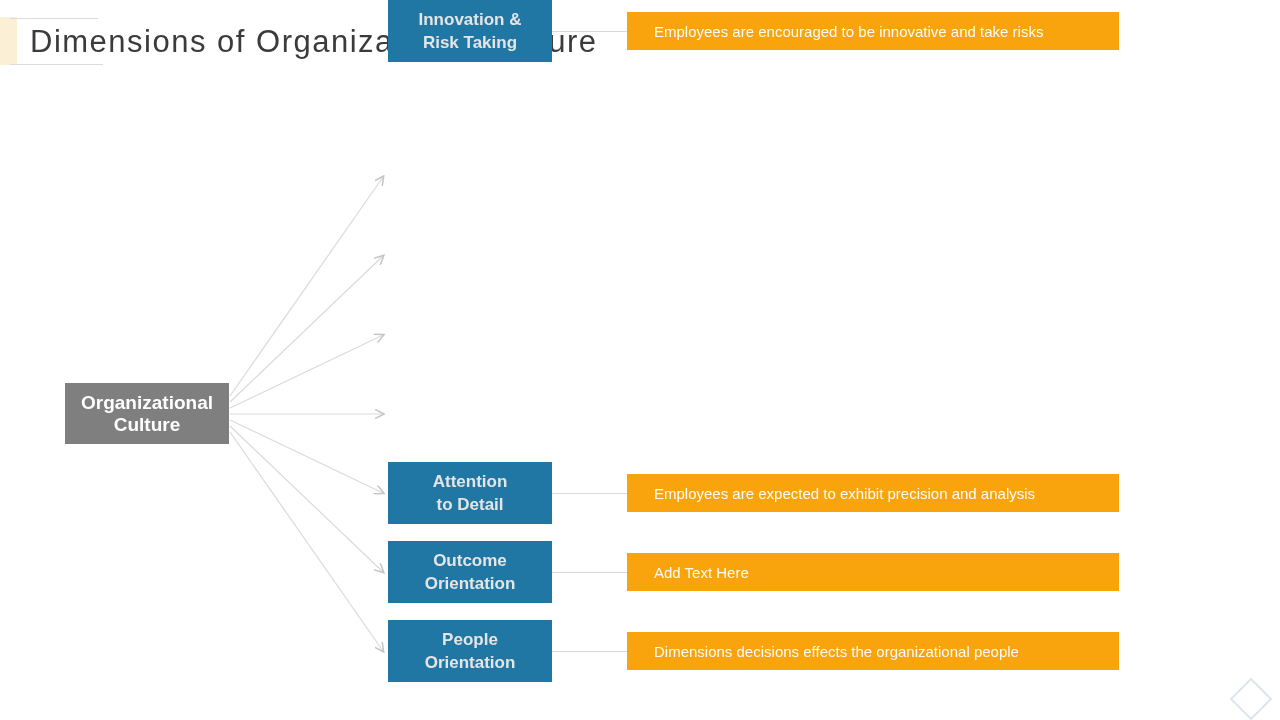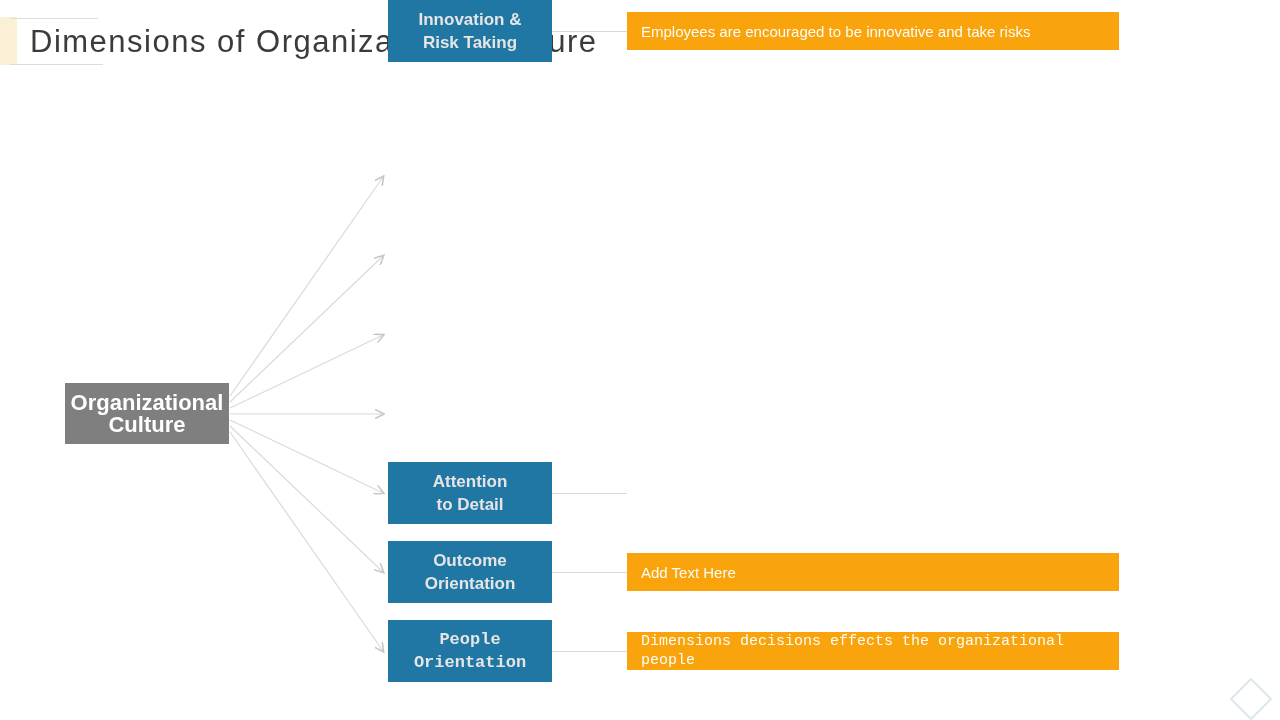--- a/index.html
+++ b/index.html
@@ -36,21 +36,21 @@
 
   
   .root-box {
     position: absolute; left: 65px; top: 383px;
     width: 164px; height: 61px;
     background: #7F7F7F;
     display: flex; align-items: center; justify-content: center;
     text-align: center;
   }
   .root-box .label {
-    color: #ffffff; font-weight: 700; font-size: 22px; line-height: 22px;
+    color: #ffffff; font-weight: 700; font-size: 19px; line-height: 22px;
     white-space: pre-line;
     text-align: center;
   }
 
   
   svg.overlay {
     position: absolute; left: 0; top: 0;
     width: 1280px; height: 720px;
     pointer-events: none;
   }
@@ -60,41 +60,41 @@
     position: absolute; left: 388px;
     width: 731px; height: 62px;
     display: flex; align-items: center;
   }
   .row:nth-of-type(1) { top: 146px; }
   .row:nth-of-type(2) { top: 225px; }
   .row:nth-of-type(3) { top: 304px; }
   .row:nth-of-type(4) { top: 383px; }
   .row:nth-of-type(5) { top: 462px; align-items: center; }
   .row:nth-of-type(6) { top: 541px; }
-  .row:nth-of-type(7) { top: 620px; font-family: Liberation Mono, monospace; }
+  .row:nth-of-type(7) { top: 620px; }
 
   .dim-box {
     width: 164px; height: 62px; flex: 0 0 164px;
     background: #2177A3;
     display: flex; align-items: center; justify-content: center;
     text-align: center;
   }
   .dim-box .label {
     color: #e5e5e5; font-weight: 700; font-size: 17px; line-height: 23px;
     white-space: pre-line;
   }
   .connector {
     flex: 0 0 75px; width: 75px; height: 1px;
     background: #D9D9D9;
   }
   .desc-bar {
     flex: 1 1 auto; height: 38px;
     background: #F9A40D;
     display: flex; align-items: center;
-    padding-left: 14px; padding-right: 10px;
+    padding-left: 27px; padding-right: 10px;
   }
   .desc-bar .label {
     color: #FDFCF5; font-size: 15px; line-height: 19px;
   }
 </style>
 </head>
 <body>
 
 <div class="slide">
 
@@ -126,20 +126,23 @@
     <span class="label">Organizational
 Culture</span>
   </div>
 
   <div class="row">
     <div class="dim-box">
       <span class="label">Attention
 to Detail</span>
     </div>
     <div class="connector"></div>
+    <div class="desc-bar">
+      <span class="label">Employees are expected to exhibit precision and analysis</span>
+    </div>
   </div>
 
   <div class="row">
     <div class="dim-box">
       <span class="label">Outcome
 Orientation</span>
     </div>
     <div class="connector"></div>
     <div class="desc-bar">
       <span class="label">Add Text Here</span>

